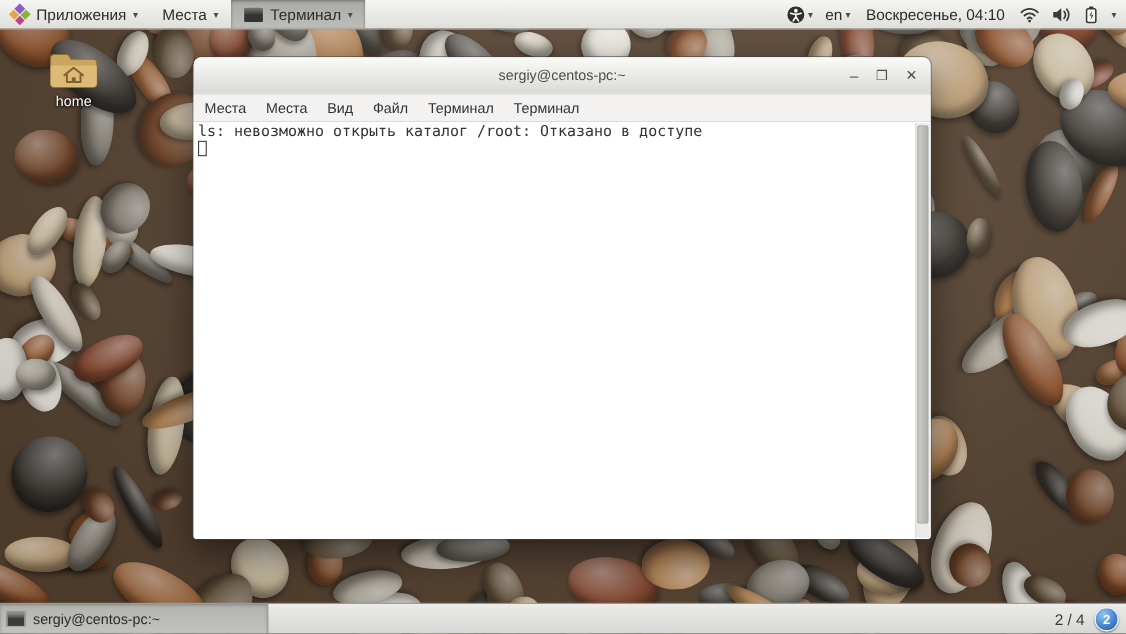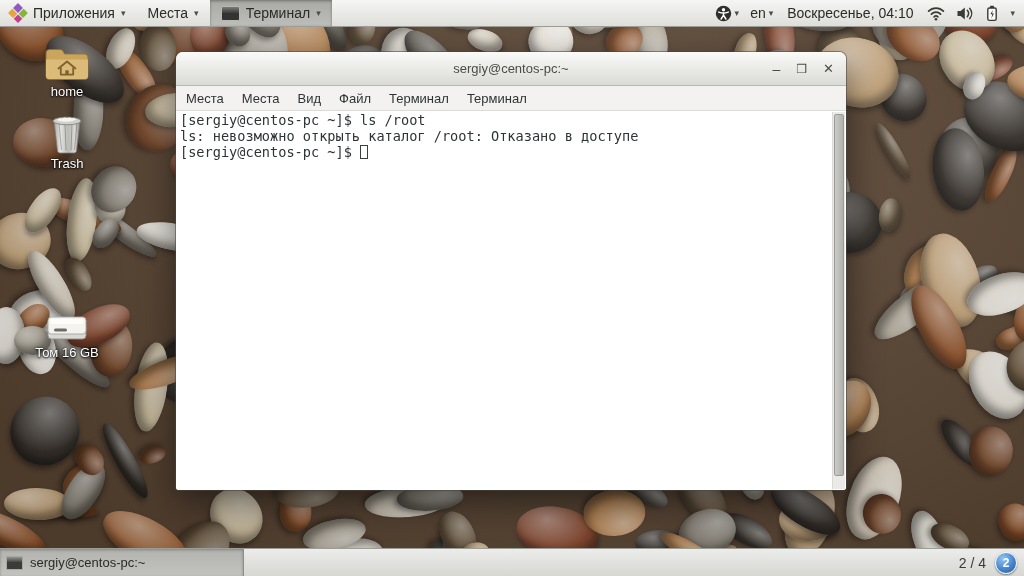--- a/index.html
+++ b/index.html
@@ -402,74 +402,42 @@
         <path d="M3 9 q0-3.5 3.5-3.5 h10.5 q2.3 0 3.3 2 l1.2 2.4 h20 q3.5 0 3.5 3.5 v18.6 q0 3.5-3.5 3.5 h-35 q-3.5 0-3.5-3.5 z" fill="#c9a55e" stroke="#8f7136" stroke-width="1"></path>
         <path d="M3 15.5 h42 v16.5 q0 3-3 3 h-36 q-3 0-3-3 z" fill="#dcba78"></path>
         <path d="M15.5 24.5 l8.5-7 8.5 7" stroke="#7d622f" stroke-width="1.8" fill="none" stroke-linecap="round" stroke-linejoin="round"></path>
         <path d="M17.8 23.6 v7 h12.4 v-7" stroke="#7d622f" stroke-width="1.8" fill="none" stroke-linejoin="round"></path>
         <rect x="22.3" y="26.3" width="3.4" height="4.3" fill="#7d622f"></rect>
       </svg>
     </div>
     <div class="lbl">home</div>
   </div>
 
-  <div class="dicon" id="icon-trash">
-    <div class="art">
-      <svg width="40" height="42" viewBox="0 0 40 42">
-        <defs>
-          <linearGradient id="tg" x1="0" y1="0" x2="1" y2="0">
-            <stop offset="0" stop-color="#a7a7a3"></stop>
-              <stop offset="0.25" stop-color="#e3e3e0"></stop>
-            <stop offset="0.55" stop-color="#b9b9b5"></stop>
-              <stop offset="0.8" stop-color="#d8d8d5"></stop>
-            <stop offset="1" stop-color="#97978f"></stop>
-          </linearGradient>
-        </defs>
-        <path d="M7 9 L10.5 39 q0.3 2 2.4 2 h14.2 q2.1 0 2.4-2 L33 9 z" fill="url(#tg)" stroke="#7c7c76" stroke-width="0.8"></path>
-        <path d="M12 11 l2.5 27 M18 11.5 l1 27 M25 11.5 l-1 27 M30 11 l-2.5 27" stroke="rgba(60,60,55,.35)" stroke-width="1"></path>
-        <ellipse cx="20" cy="9" rx="14" ry="3.8" fill="#cfcfcb" stroke="#83837d" stroke-width="0.9"></ellipse>
-        <path d="M9.5 8 q3-2.8 5.5-1.2 q2.5-2.4 5-0.6 q3-1.8 5 .4 q3-1 4.5 1 q-4 2.2-10 2.2 q-6.5 0-10-1.8 z" fill="#f4f4f1"></path>
-      </svg>
-    </div>
-    <div class="lbl">Trash</div>
-  </div>
-
-  <div class="dicon" id="icon-vol">
-    <div class="art">
-      <svg width="44" height="30" viewBox="0 0 44 30">
-        <rect x="3" y="10" width="38" height="16" rx="3.5" fill="#d9d8d3" stroke="#8f8f89" stroke-width="0.9"></rect>
-        <rect x="3" y="4" width="38" height="17" rx="3.5" fill="#f4f3ef" stroke="#a5a59e" stroke-width="0.9"></rect>
-        <rect x="9" y="15.5" width="13" height="3" rx="1.5" fill="#6d6d66"></rect>
-        <rect x="5.5" y="6" width="33" height="5" rx="2.2" fill="#fdfdfb"></rect>
-      </svg>
-    </div>
-    <div class="lbl">Том 16 GB</div>
-  </div>
+
 
   <div class="window">
     <div class="titlebar">
       <span>sergiy@centos-pc:~</span>
       <div class="win-controls">
         <span class="wc min">–</span>
         <span class="wc max">❒</span>
         <span class="wc cls">✕</span>
       </div>
     </div>
     <div class="menubar">
       <span class="mi">Места</span>
       <span class="mi">Места</span>
       <span class="mi">Вид</span>
       <span class="mi">Файл</span>
       <span class="mi">Терминал</span>
       <span class="mi">Терминал</span>
     </div>
     <div class="term-body">
-      <div class="tline">[sergiy@centos-pc ~]$ ls /root</div>
       <div class="tline">ls: невозможно открыть каталог /root: Отказано в доступе</div>
-      <div class="tline"><span>[sergiy@centos-pc ~]$ </span><span class="cursor"></span></div>
+      <div class="tline"><span class="cursor"></span></div>
       <div class="scrollbar">
         <div class="sb-thumb"></div>
       </div>
     </div>
   </div>
 
   <div class="bottom-panel">
     <div class="task-btn">
       <span class="task-icon"></span>
       <span class="task-label">sergiy@centos-pc:~</span>

